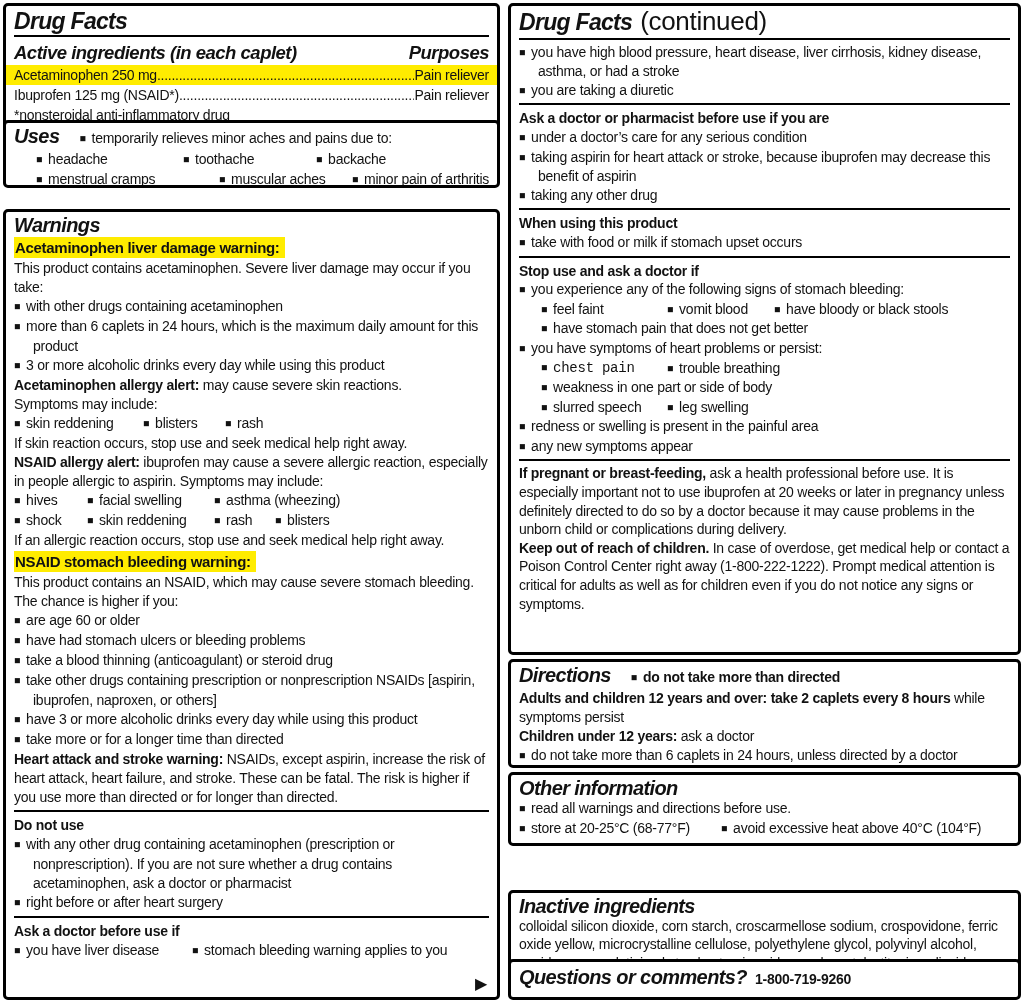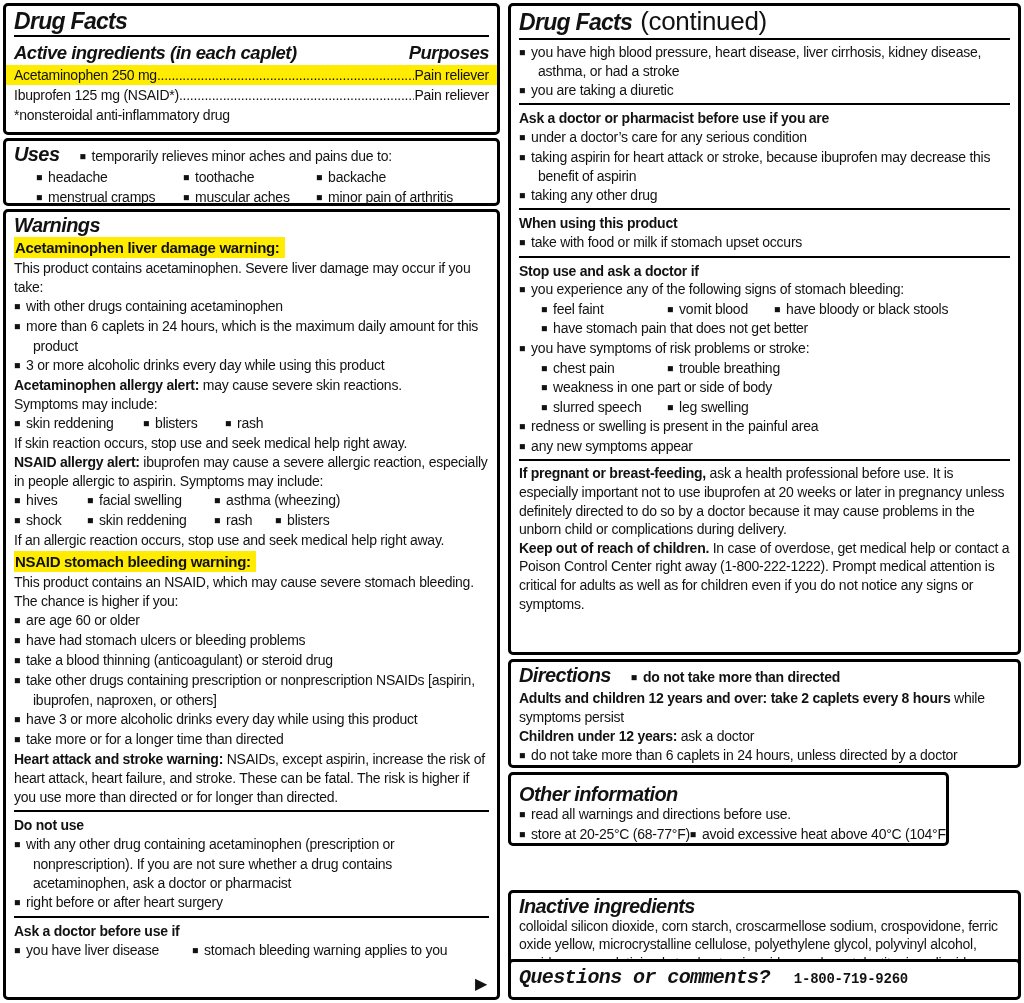--- a/index.html
+++ b/index.html
@@ -6,25 +6,25 @@
   body{
     width:1024px;height:1003px;position:relative;
     font-family:"Liberation Sans",sans-serif;
     color:#121212;font-size:14px;line-height:19px;letter-spacing:-0.25px;
   }
   .box{
     position:absolute;background:#fff;border:3px solid #000;border-radius:5px;
     padding:4px 8px;box-sizing:border-box;overflow:hidden;
   }
   #lbox1{left:3px;top:3px;width:497px;height:132px;}
-  #lbox2{left:3px;top:138px;width:497px;height:68px;padding-top:2px;}
+  #lbox2{left:3px;top:120px;width:497px;height:68px;padding-top:2px;}
   #lbox3{left:3px;top:209px;width:497px;height:791px;padding-top:2px;}
   #rbox1{left:508px;top:3px;width:513px;height:652px;line-height:18.6px;}
   #rbox2{left:508px;top:659px;width:513px;height:109px;padding-top:2px;}
-  #rbox3{left:508px;top:772px;width:441px;height:74px;padding-top:8px;}
+  #rbox3{left:508px;top:772px;width:513px;height:74px;padding-top:2px;}
   #rbox4{left:508px;top:890px;width:513px;height:105px;padding-top:2px;line-height:18.6px;}
   #rbox5{left:508px;top:959px;width:513px;height:41px;padding-top:4px;}
 
   .h1row{display:flex;align-items:baseline;gap:8px;padding:2px 0 3px;}
   .h1{font-size:23px;font-weight:bold;font-style:italic;letter-spacing:-0.7px;}
   .h1s{font-size:26px;letter-spacing:-0.3px;}
   .rule{border-top:2px solid #000;margin:3px 0;}
   .rule.thick{margin:1px 0 4px;}
   .acthead{display:flex;justify-content:space-between;align-items:baseline;
     font-weight:bold;font-style:italic;font-size:18.5px;letter-spacing:-0.5px;padding:2px 0 3px;}
@@ -79,21 +79,21 @@
       <span class="h2">Uses</span>
       <span class="inline"><span class="sq">■</span><span>temporarily relieves minor aches and pains due to:</span></span>
     </div>
     <div class="cols ind1">
       <span class="colitem" style="width: 147px;"><span class="sq">■</span><span>headache</span></span>
       <span class="colitem" style="width: 133px;"><span class="sq">■</span><span>toothache</span></span>
       <span class="colitem"><span class="sq">■</span><span>backache</span></span>
     </div>
     <div class="cols ind1">
       <span class="colitem" style="width: 147px;"><span class="sq">■</span><span>menstrual cramps</span></span>
-      <span class="colitem" style="width: 133px;"><span class="sq">■</span><span>muscular aches</span></span>
+      <span class="colitem" style="width: 133px; margin-left: 36px;"><span class="sq">■</span><span>muscular aches</span></span>
       <span class="colitem"><span class="sq">■</span><span>minor pain of arthritis</span></span>
     </div>
   </div>
 <div class="box" id="lbox3">
   <span class="arrow">▶</span>
 <div class="h2row">
       <span class="h2">Warnings</span>
     </div>
     <div class="hlrow"><span class="hl">Acetaminophen liver damage warning:</span></div>
     <div class="p"><span>This product contains acetaminophen. Severe liver damage may occur if you take:</span></div>
@@ -160,23 +160,23 @@
     <div class="bullet ind0"><span class="sq">■</span><span>take with food or milk if stomach upset occurs</span></div>
     <div class="rule"></div>
     <div class="bh">Stop use and ask a doctor if</div>
     <div class="bullet ind0"><span class="sq">■</span><span>you experience any of the following signs of stomach bleeding:</span></div>
     <div class="cols ind1">
       <span class="colitem" style="width: 126px;"><span class="sq">■</span><span>feel faint</span></span>
       <span class="colitem" style="width: 107px;"><span class="sq">■</span><span>vomit blood</span></span>
       <span class="colitem"><span class="sq">■</span><span>have bloody or black stools</span></span>
     </div>
     <div class="bullet ind1"><span class="sq">■</span><span>have stomach pain that does not get better</span></div>
-    <div class="bullet ind0"><span class="sq">■</span><span>you have symptoms of risk problems or stroke:</span></div>
-    <div class="cols ind1">
-      <span class="colitem" style="width: 126px;"><span class="sq">■</span><span>chest pain</span></span>
+    <div class="bullet ind0"><span class="sq">■</span><span>you have symptoms of heart problems or persist:</span></div>
+    <div class="cols ind1">
+      <span class="colitem" style="width: 126px; font-family: Liberation Mono, monospace;"><span class="sq">■</span><span>chest pain</span></span>
       <span class="colitem"><span class="sq">■</span><span>trouble breathing</span></span>
     </div>
     <div class="bullet ind1"><span class="sq">■</span><span>weakness in one part or side of body</span></div>
     <div class="cols ind1">
       <span class="colitem" style="width: 126px;"><span class="sq">■</span><span>slurred speech</span></span>
       <span class="colitem"><span class="sq">■</span><span>leg swelling</span></span>
     </div>
     <div class="bullet ind0"><span class="sq">■</span><span>redness or swelling is present in the painful area</span></div>
     <div class="bullet ind0"><span class="sq">■</span><span>any new symptoms appear</span></div>
     <div class="rule"></div>
@@ -202,17 +202,17 @@
       <span class="colitem"><span class="sq">■</span><span>avoid excessive heat above 40°C (104°F)</span></span>
     </div>
   </div>
 <div class="box" id="rbox4">
     <div class="h2row">
       <span class="h2">Inactive ingredients</span>
     </div>
     <div class="p"><span>colloidal silicon dioxide, corn starch, croscarmellose sodium, crospovidone, ferric oxide yellow, microcrystalline cellulose, polyethylene glycol, polyvinyl alcohol, povidone, pregelatinized starch, stearic acid, sucralose, talc, titanium dioxide</span></div>
   </div>
 <div class="box" id="rbox5">
-    <div class="h2row" style="gap: 24px; font-family: Liberation Mono, monospace;">
+    <div class="h2row" style="gap: 8px;">
       <span class="h2">Questions or comments?</span>
       <span class="inline bold"><span>1-800-719-9260</span></span>
     </div>
   </div>
 
 </body></html>

